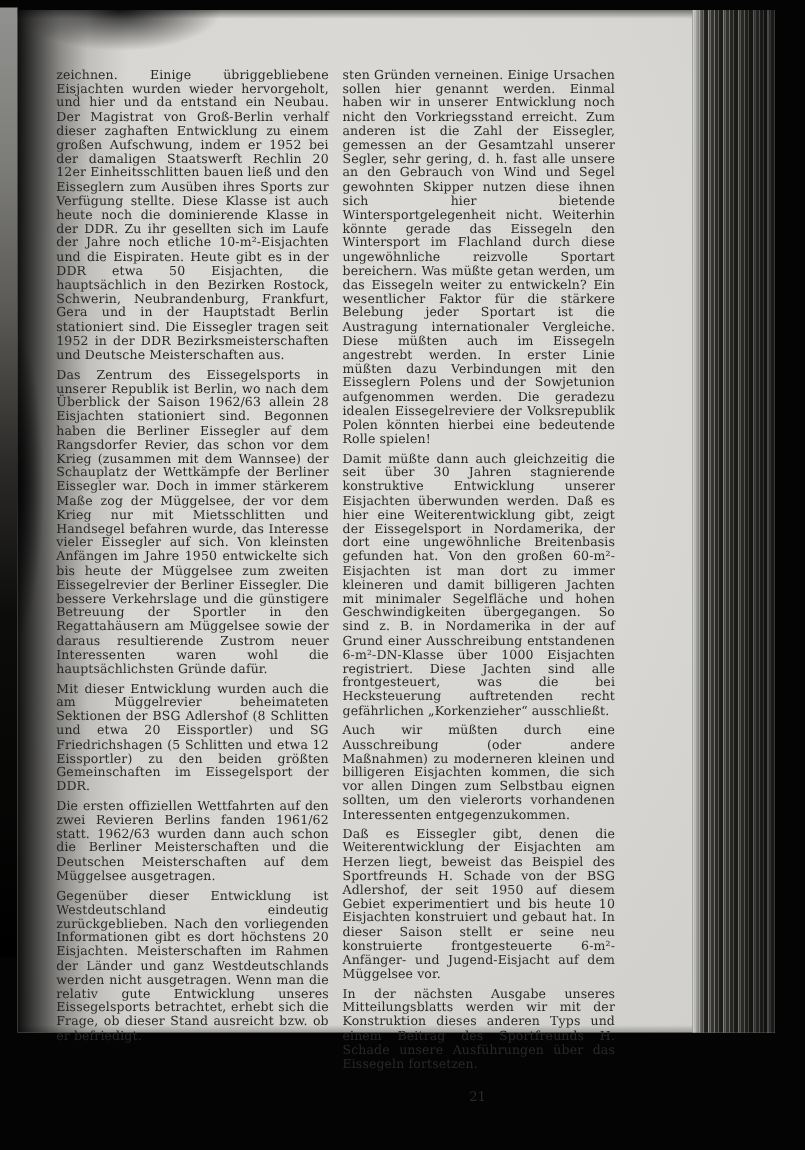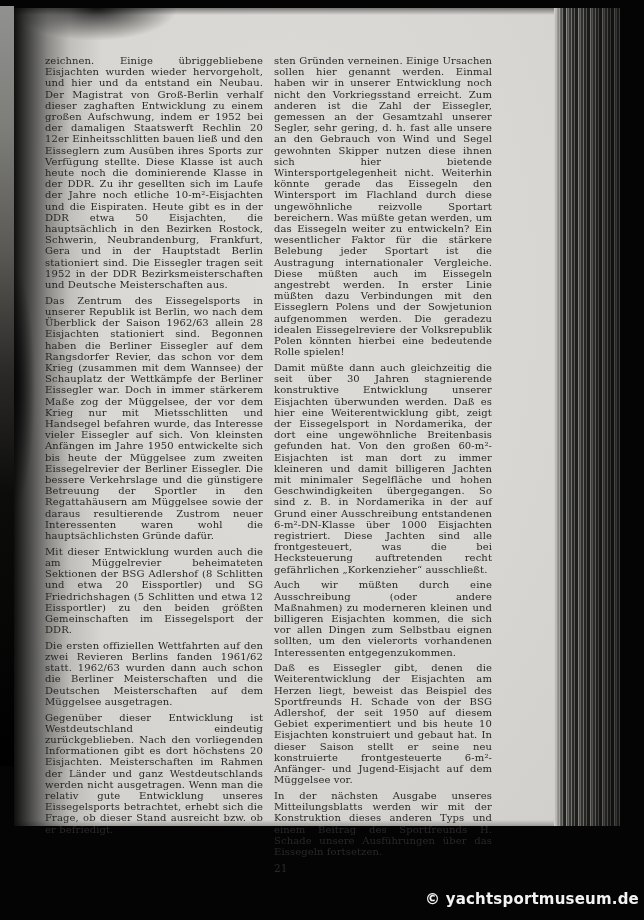--- a/index.html
+++ b/index.html
@@ -52,21 +52,21 @@
     display:flex;gap:11px;
   }
   .col{width:218px}
   .para{
     margin:0 0 4.5px 0;
     font-size:10px;line-height:11.2px;
     text-align:justify;text-justify:inter-word;hyphens:auto;
     color:#29292a;letter-spacing:0.1px;
   }
   .pagenum{
-    text-align:left;margin-top:4px;padding-right:2px;
+    text-align:center;margin-top:15px;padding-right:2px;
     font-size:10.5px;color:#2b2b2b;
   }
 
   .watermark{
     position:absolute;right:5px;bottom:12px;
     font-family:"DejaVu Sans",sans-serif;
     font-size:15px;font-weight:bold;letter-spacing:0.2px;
     color:#f2f2f2;
   }
 </style>
@@ -94,14 +94,13 @@
         <p class="para">Daß es Eissegler gibt, denen die Weiterentwicklung der Eisjachten am Herzen liegt, beweist das Beispiel des Sportfreunds H. Schade von der BSG Adlershof, der seit 1950 auf diesem Gebiet experimentiert und bis heute 10 Eisjachten konstruiert und gebaut hat. In dieser Saison stellt er seine neu konstruierte frontgesteuerte 6-m²-Anfänger- und Jugend-Eisjacht auf dem Müggelsee vor.</p>
         <p class="para">In der nächsten Ausgabe unseres Mitteilungsblatts werden wir mit der Konstruktion dieses anderen Typs und einem Beitrag des Sportfreunds H. Schade unsere Ausführungen über das Eissegeln fortsetzen.</p>
         <div class="pagenum">21</div>
       </div>
     </div>
 
     <div class="gutter-shadow"></div>
     <div class="fore-edge"></div>
   </div>
 
-  <div class="watermark">© yachtsportmuseum.de</div>
 </div>
 
 </body></html>

